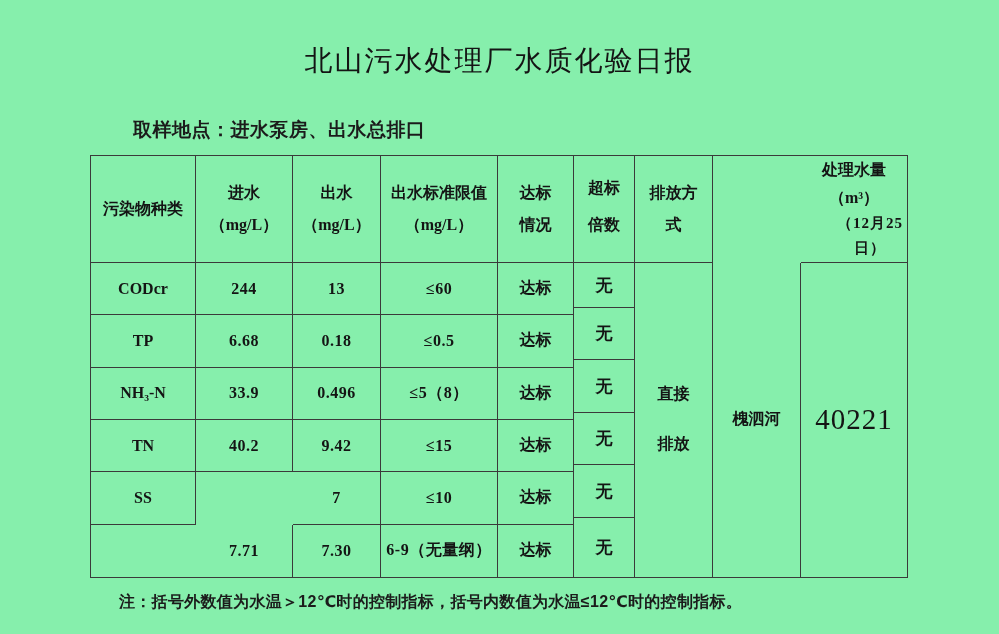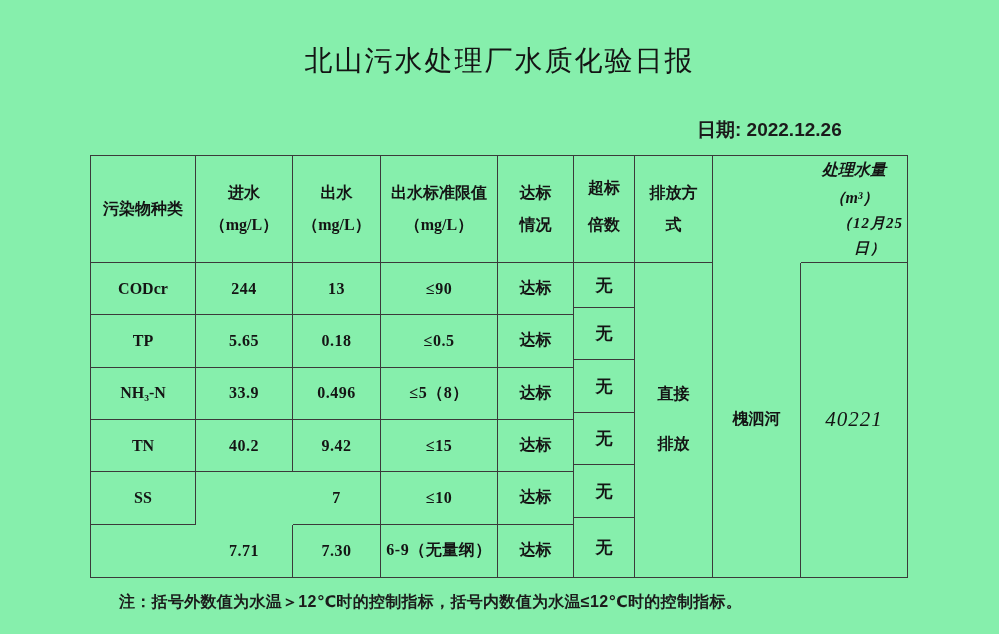--- a/index.html
+++ b/index.html
@@ -44,51 +44,51 @@
     font-family:var(--serif);
   }
   .cell{
     border-right:1px solid var(--line);
     border-bottom:1px solid var(--line);
     display:flex;align-items:center;justify-content:center;
     text-align:center;
     font-size:16px;font-weight:600;
     color:var(--ink);
   }
-  .cell.nor{border-right:none;font-style:italic;}
+  .cell.nor{border-right:none;}
   .cell.nob{border-bottom:none;}
   .th{flex-direction:column;line-height:2.0;}
   .th-exceed{padding-bottom:4px;line-height:2.3;}
   .th-volume{line-height:1.7;}
   .th-volume .small{font-size:15px;letter-spacing:1px;margin-left:32px;}
   .td-num{letter-spacing:0.5px;}
   .exceed-span{position:relative;padding:0;display:block;}
   .ex-cell{
     position:absolute;left:0;right:0;
     display:flex;align-items:center;justify-content:center;
     border-bottom:1px solid var(--line);
     font-size:17px;font-weight:600;
   }
   .ex-cell.last{border-bottom:none;}
   .method-span{flex-direction:column;gap:29px;}
-  .volume-span{font-size:21px;font-weight:500;letter-spacing:1px;}
+  .volume-span{font-size:29px;font-weight:500;letter-spacing:1px;}
   .footnote{
     position:absolute;top:592px;left:119px;
     font-family:var(--sans);font-size:16px;font-weight:600;
     color:#1b1b1b;letter-spacing:0.3px;
   }
 </style>
 </head>
 <body>
 
 <div class="sheet">
 
   <div class="title">北山污水处理厂水质化验日报</div>
 
-  <div class="meta-date">日期: 2022.12.26</div>
+  <div class="meta-sampling">取样地点：进水泵房、出水总排口</div>
 
   <div class="qtable">
 
     <div class="cell th" style="grid-area:1/1">
       <span>污染物种类</span>
     </div>
     <div class="cell th" style="grid-area:1/2">
       <span>进水</span>
       <span>（mg/L）</span>
     </div>
@@ -114,25 +114,25 @@
     </div>
     <div class="cell th th-volume nor" style="grid-area:1/9">
       <span>处理水量</span>
       <span>（m³）</span>
       <span class="small">（12月25日）</span>
     </div>
 
     <div class="cell" style="grid-area:2/1">CODcr</div>
     <div class="cell td-num" style="grid-area:2/2">244</div>
     <div class="cell td-num" style="grid-area:2/3">13</div>
-    <div class="cell td-num" style="grid-area:2/4">≤90</div>
+    <div class="cell td-num" style="grid-area:2/4">≤60</div>
     <div class="cell" style="grid-area:2/5">达标</div>
 
     <div class="cell" style="grid-area:3/1">TP</div>
-    <div class="cell td-num" style="grid-area:3/2">5.65</div>
+    <div class="cell td-num" style="grid-area:3/2">6.68</div>
     <div class="cell td-num" style="grid-area:3/3">0.18</div>
     <div class="cell td-num" style="grid-area:3/4">≤0.5</div>
     <div class="cell" style="grid-area:3/5">达标</div>
 
     <div class="cell" style="grid-area:4/1">NH₃-N</div>
     <div class="cell td-num" style="grid-area:4/2">33.9</div>
     <div class="cell td-num" style="grid-area:4/3">0.496</div>
     <div class="cell td-num" style="grid-area:4/4">≤5（8）</div>
     <div class="cell" style="grid-area:4/5">达标</div>
 

